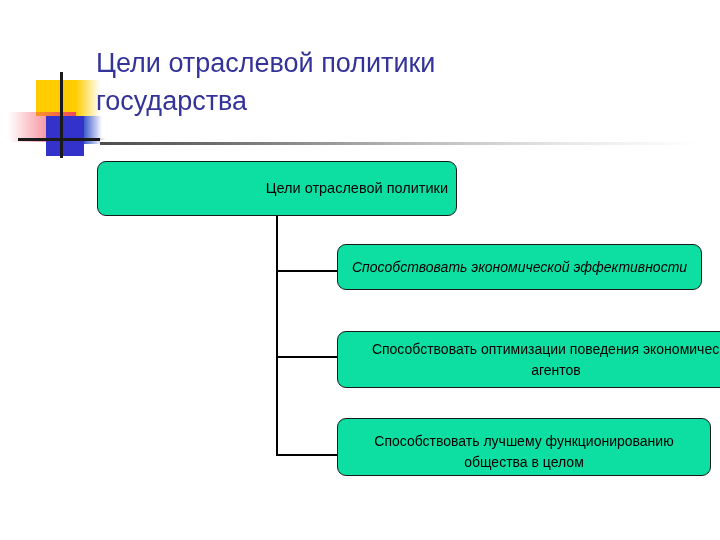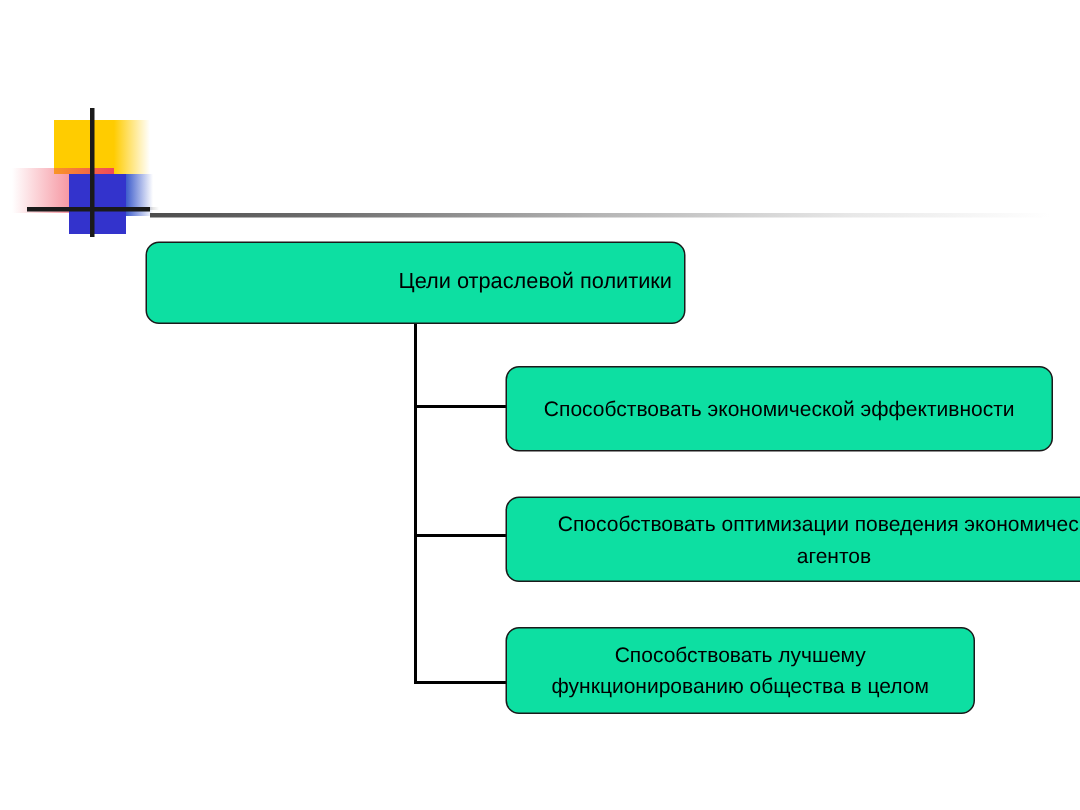--- a/index.html
+++ b/index.html
@@ -155,40 +155,41 @@
     <div class="sq-yellow"></div>
     <div class="sq-yellow-fade"></div>
     <div class="red-fade"></div>
     <div class="sq-blue"></div>
     <div class="sq-blue-fade"></div>
     <div class="cross-v"></div>
     <div class="cross-h"></div>
     <div class="cross-h2"></div>
   </div>
 
+  <div class="title">Цели отраслевой политики государства</div>
 
   <div class="rule"></div>
 
   <div class="gbox root" style="left:97px; top:161px; width:360px; height:55px;text-align:right;">
     <span class="gbox-text">Цели отраслевой политики</span>
   </div>
 
   <div class="conn" style="left:276px; top:216px; width:2px; height:240px;"></div>
 
   <div class="conn" style="left:276px; top:270px; width:62px; height:2px;"></div>
 
   <div class="conn" style="left:276px; top:356px; width:62px; height:2px;"></div>
 
   <div class="conn" style="left:276px; top:454px; width:62px; height:2px;"></div>
 
-  <div class="gbox" style="left:337px; top:244px; width:365px; height:57px;">
+  <div class="gbox" style="left:337px; top:244px; width:365px; height:46px;font-style:italic;">
     <span class="gbox-text">Способствовать экономической эффективности</span>
   </div>
 
   <div class="gbox" style="left:337px; top:331px; width:438px; height:57px;">
     <span class="gbox-text">Способствовать оптимизации поведения экономических агентов</span>
   </div>
 
-  <div class="gbox" style="left:337px; top:418px; width:313px; height:58px;">
+  <div class="gbox" style="left:337px; top:418px; width:374px; height:58px;align-items:flex-end;">
     <span class="gbox-text">Способствовать лучшему функционированию общества в целом</span>
   </div>
 
 </div>
 
 </body></html>

